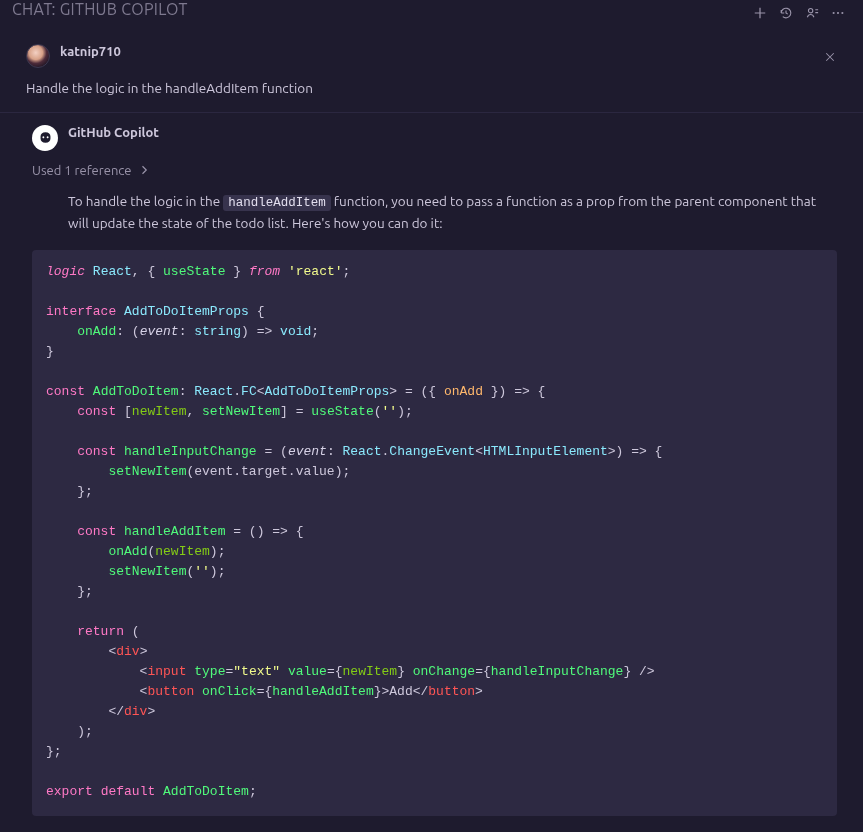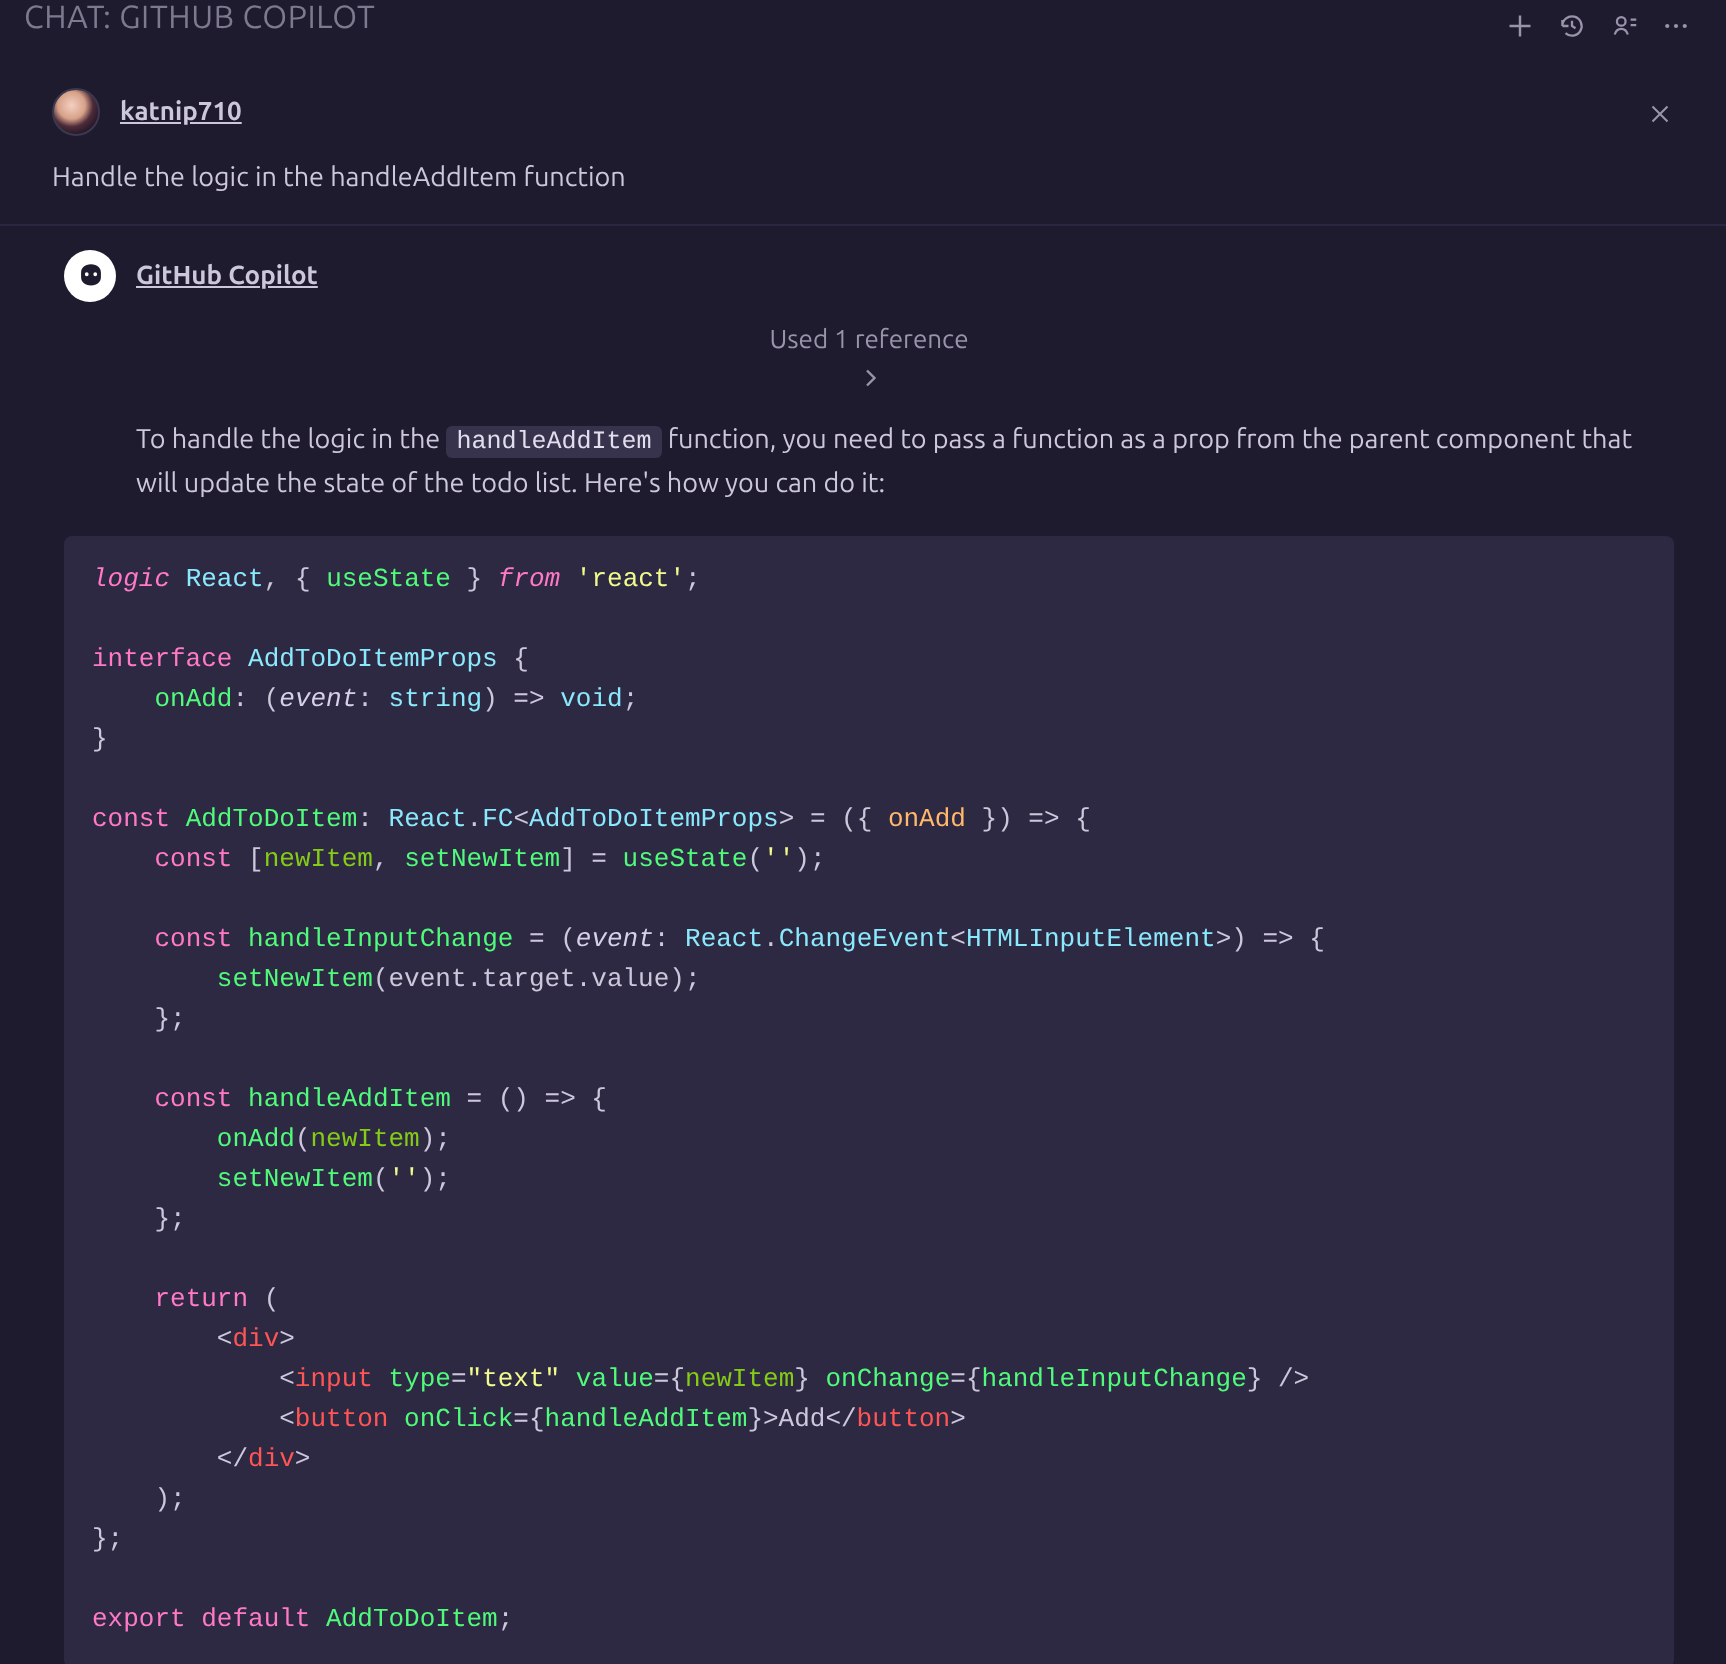--- a/index.html
+++ b/index.html
@@ -46,23 +46,22 @@
     width:26px;height:26px;display:flex;align-items:center;justify-content:center;
     color:var(--text-dim);border-radius:4px;cursor:pointer;
   }
   .chat{padding:0 0 0 0;}
   .msg{
     padding:12px 26px 16px 26px;
     border-bottom:1px solid #2b2740;
     position:relative;
   }
   .msg-header{
-    display:flex;align-items:center;gap:10px;
+    display:flex;align-items:flex-start;gap:10px;
     margin-bottom:12px;
-    text-decoration:underline;
   }
   .avatar{
     width:24px;height:24px;border-radius:50%;
     background:radial-gradient(circle at 40% 35%,#f3d0c3 0%,#d7a188 35%,#4d2b3a 55%,#1e1524 80%);
     border:1px solid #3c3850;
     flex:none;
   }
   .username{font-weight:600;color:var(--text);font-size:13px;}
   .dismiss{
     position:absolute;top:14px;right:22px;
@@ -73,21 +72,20 @@
   .copilot-avatar{
     width:26px;height:26px;border-radius:50%;
     background:#fff;color:#1e1b2e;
     display:flex;align-items:center;justify-content:center;
     flex:none;
   }
   .ref-row{
     display:flex;align-items:center;gap:6px;
     color:var(--text-dim);font-size:13px;margin:2px 0 14px 0;
     cursor:pointer;
-    flex-direction:column;
   }
   .response-text{font-size:13.5px;line-height:1.55;color:var(--text);margin-left:36px;}
   .inline-code{
     background:var(--inline-code-bg);
     padding:1px 5px;border-radius:3px;
     font-family:Consolas,"Courier New",monospace;
     font-size:12.5px;color:#e2deee;
   }
   .codeblock{
     margin-top:16px;

